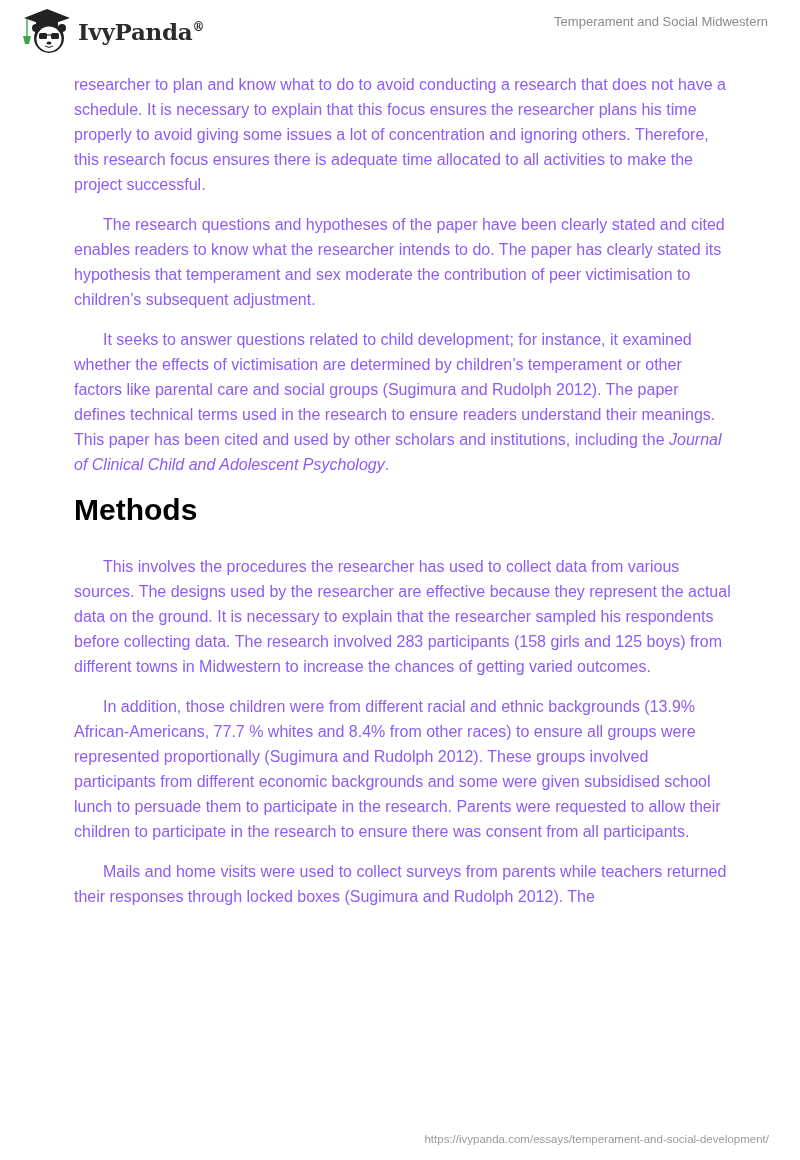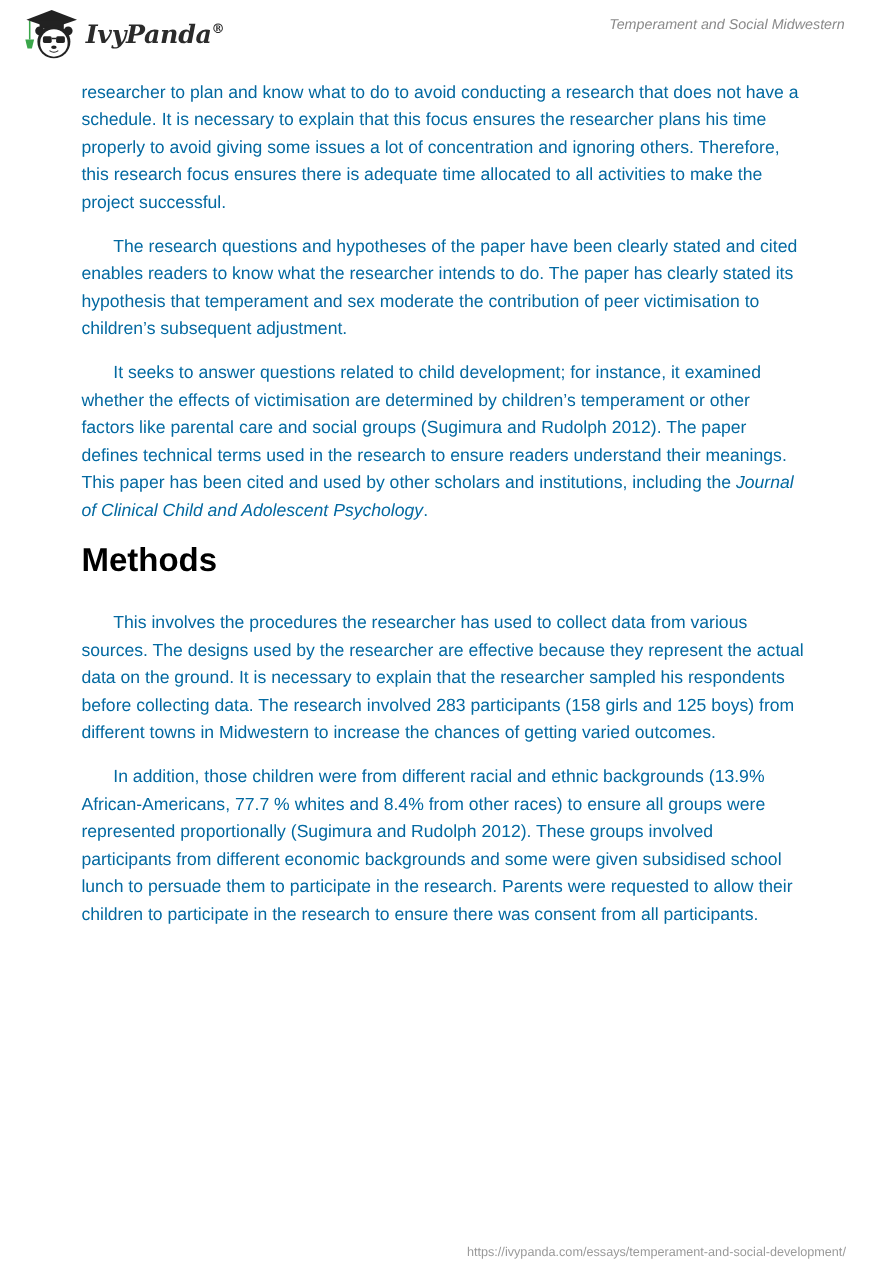--- a/index.html
+++ b/index.html
@@ -1,24 +1,24 @@
 <!DOCTYPE html>
 <html><head>
   <meta charset="utf-8">
   <style>
     html, body { margin: 0; padding: 0; background: #ffffff; }
     body { width: 800px; height: 1160px; position: relative; overflow: hidden; font-family: "Liberation Sans", sans-serif; color: #222222; }
-    .header { position: absolute; left: 0; top: 0; width: 800px; height: 60px; font-style: italic; }
+    .header { position: absolute; left: 0; top: 0; width: 800px; height: 60px; }
     .logo { position: absolute; left: 18px; top: 6px; display: flex; align-items: center; }
     .logo-icon { width: 58px; height: 50px; }
     .logo-text { font-family: "DejaVu Serif", "Liberation Serif", serif; font-weight: bold; font-size: 23px; color: #2b2b2b; margin-left: 2px; letter-spacing: -0.3px; }
     .logo-reg { font-size: 12px; vertical-align: super; font-weight: bold; }
     .header-title { position: absolute; right: 32px; top: 14px; font-size: 13px; color: #8a8a8a; }
     .content { position: absolute; left: 74px; top: 72px; width: 660px; }
-    p { margin: 0 0 15px 0; font-size: 16px; line-height: 25px; color: #0369a1; }
+    p { margin: 0 0 15px 0; font-size: 16px; line-height: 25px; color: #8b5cf6; }
     p.indent { text-indent: 29px; }
     h2 { margin: 2px 0 26px 0; font-size: 30px; line-height: 36px; font-weight: bold; color: #000000; }
     .footer-url { position: absolute; right: 31px; top: 1133px; font-size: 11.5px; color: #9a9a9a; }
   </style>
 </head>
 <body>
 
 <div class="header">
   <div class="logo">
     <svg class="logo-icon" viewBox="0 0 58 50" xmlns="http://www.w3.org/2000/svg">
@@ -46,15 +46,16 @@
   <div class="header-title">Temperament and Social Midwestern</div>
 </div>
 
 <div class="content">
   <p>researcher to plan and know what to do to avoid conducting a research that does not have a schedule. It is necessary to explain that this focus ensures the researcher plans his time properly to avoid giving some issues a lot of concentration and ignoring others. Therefore, this research focus ensures there is adequate time allocated to all activities to make the project successful.</p>
   <p class="indent">The research questions and hypotheses of the paper have been clearly stated and cited enables readers to know what the researcher intends to do. The paper has clearly stated its hypothesis that temperament and sex moderate the contribution of peer victimisation to children’s subsequent adjustment.</p>
   <p class="indent"><span>It seeks to answer questions related to child development; for instance, it examined whether the effects of victimisation are determined by children’s temperament or other factors like parental care and social groups (Sugimura and Rudolph 2012). The paper defines technical terms used in the research to ensure readers understand their meanings. This paper has been cited and used by other scholars and institutions, including the </span><em>Journal of Clinical Child and Adolescent Psychology</em><span>.</span></p>
   <h2>Methods</h2>
   <p class="indent">This involves the procedures the researcher has used to collect data from various sources. The designs used by the researcher are effective because they represent the actual data on the ground. It is necessary to explain that the researcher sampled his respondents before collecting data. The research involved 283 participants (158 girls and 125 boys) from different towns in Midwestern to increase the chances of getting varied outcomes.</p>
   <p class="indent">In addition, those children were from different racial and ethnic backgrounds (13.9% African-Americans, 77.7 % whites and 8.4% from other races) to ensure all groups were represented proportionally (Sugimura and Rudolph 2012). These groups involved participants from different economic backgrounds and some were given subsidised school lunch to persuade them to participate in the research. Parents were requested to allow their children to participate in the research to ensure there was consent from all participants.</p>
+  <p class="indent">Mails and home visits were used to collect surveys from parents while teachers returned their responses through locked boxes (Sugimura and Rudolph 2012). The</p>
 </div>
 
 <div class="footer-url">https://ivypanda.com/essays/temperament-and-social-development/</div>
 
 </body></html>

